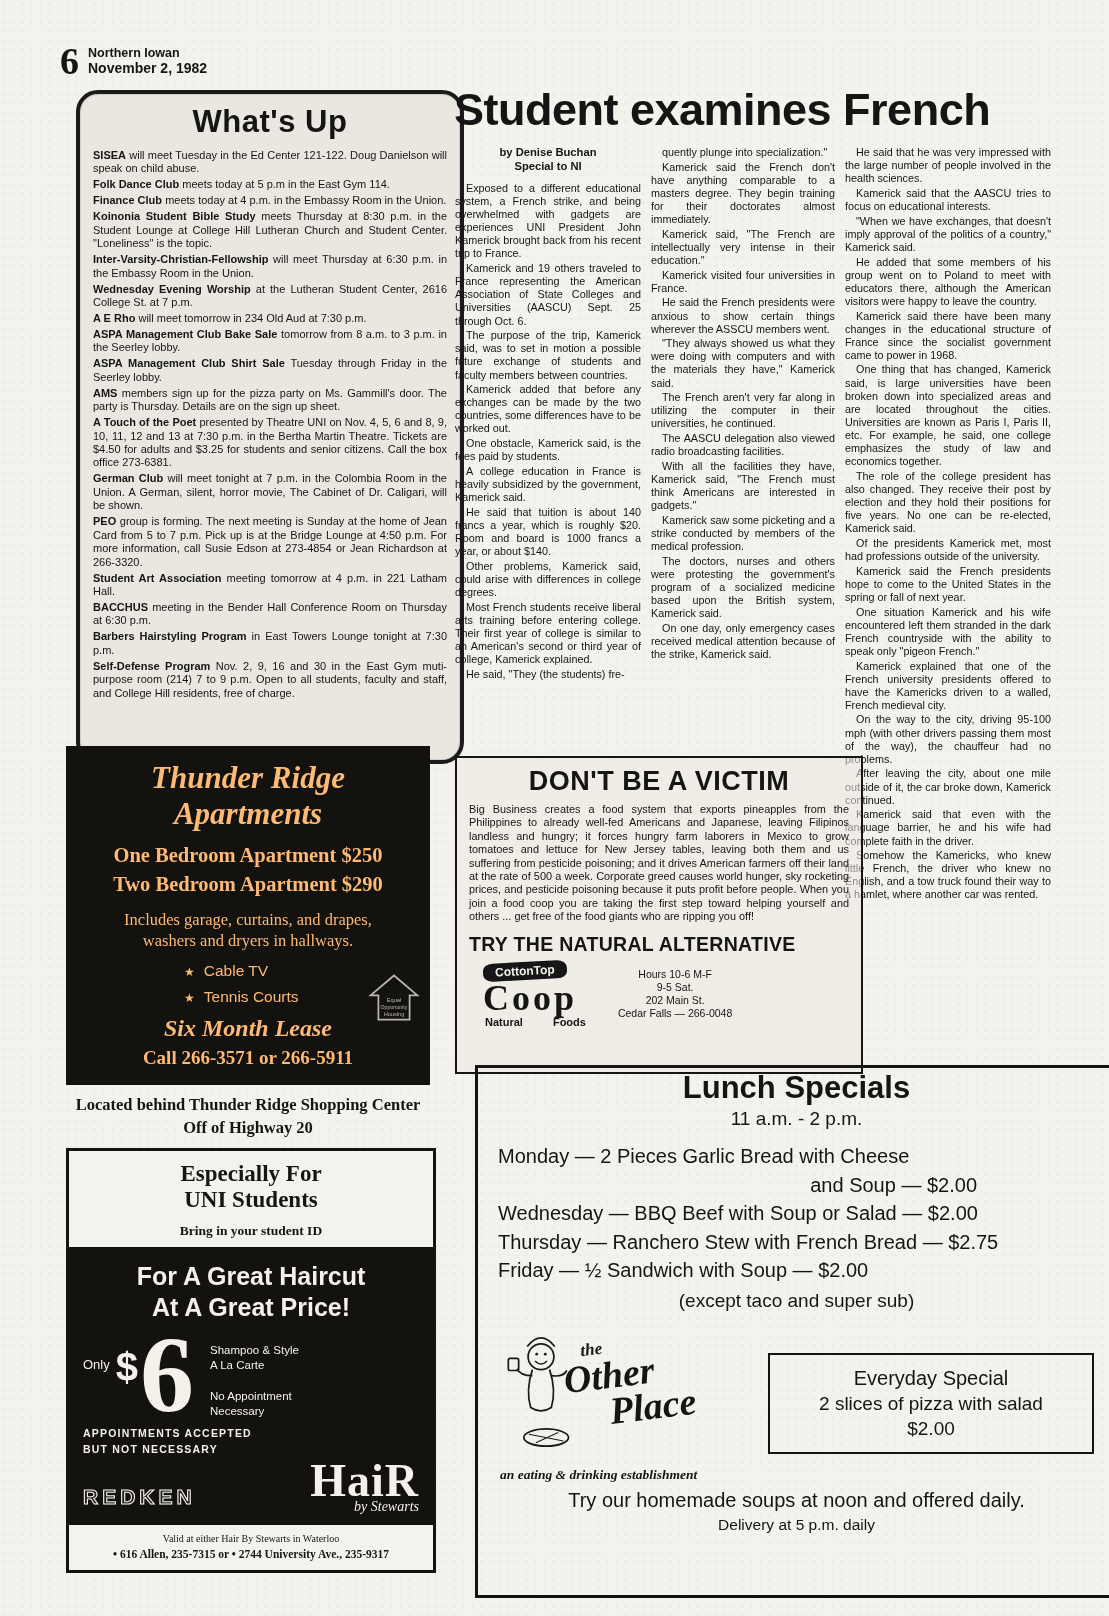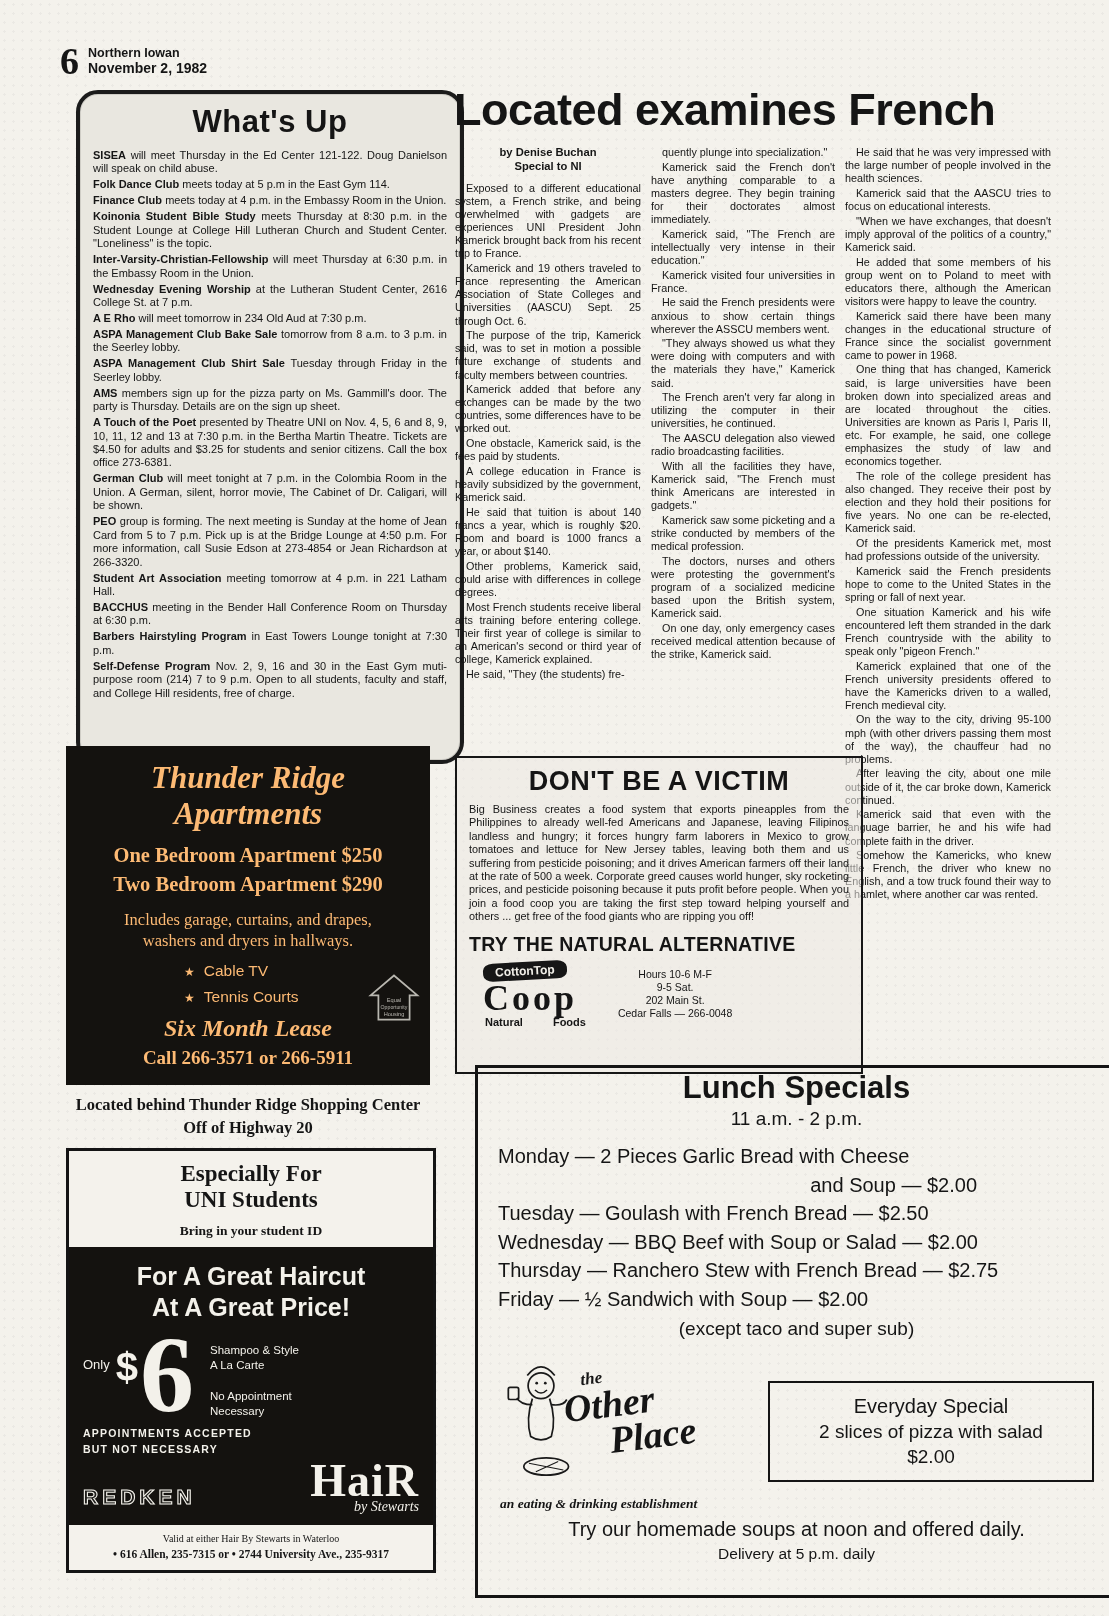--- a/index.html
+++ b/index.html
@@ -111,21 +111,21 @@
     <div class="mast">
       <div class="mast-name">Northern Iowan</div>
       <div class="mast-date">November 2, 1982</div>
     </div>
   </div>
 
   <section class="whats-up">
     <h2 class="wu-title">What's Up</h2>
     <div class="wu-list">
 
-        <p class="wu-item"><b>SISEA</b> <span>will meet Thursday in the Ed Center 121-122. Doug Danielson will speak on child abuse.</span></p>
+        <p class="wu-item"><b>SISEA</b> <span>will meet Tuesday in the Ed Center 121-122. Doug Danielson will speak on child abuse.</span></p>
 
         <p class="wu-item"><b>Folk Dance Club</b> <span>meets today at 5 p.m in the East Gym 114.</span></p>
 
         <p class="wu-item"><b>Finance Club</b> <span>meets today at 4 p.m. in the Embassy Room in the Union.</span></p>
 
         <p class="wu-item"><b>Koinonia Student Bible Study</b> <span>meets Thursday at 8:30 p.m. in the Student Lounge at College Hill Lutheran Church and Student Center. "Loneliness" is the topic.</span></p>
 
         <p class="wu-item"><b>Inter-Varsity-Christian-Fellowship</b> <span>will meet Thursday at 6:30 p.m. in the Embassy Room in the Union.</span></p>
 
         <p class="wu-item"><b>Wednesday Evening Worship</b> <span>at the Lutheran Student Center, 2616 College St. at 7 p.m.</span></p>
@@ -147,21 +147,21 @@
         <p class="wu-item"><b>Student Art Association</b> <span>meeting tomorrow at 4 p.m. in 221 Latham Hall.</span></p>
 
         <p class="wu-item"><b>BACCHUS</b> <span>meeting in the Bender Hall Conference Room on Thursday at 6:30 p.m.</span></p>
 
         <p class="wu-item"><b>Barbers Hairstyling Program</b> <span>in East Towers Lounge tonight at 7:30 p.m.</span></p>
 
         <p class="wu-item"><b>Self-Defense Program</b> <span>Nov. 2, 9, 16 and 30 in the East Gym muti-purpose room (214) 7 to 9 p.m. Open to all students, faculty and staff, and College Hill residents, free of charge.</span></p>
       </div>
   </section>
 
-  <h1 class="headline">Located examines French</h1>
+  <h1 class="headline">Student examines French</h1>
 
   <div class="article-col col1">
     <div class="byline">
       <div>by Denise Buchan</div>
       <div class="byline2">Special to NI</div>
     </div>
 
       <p class="para">Exposed to a different educational system, a French strike, and being overwhelmed with gadgets are experiences UNI President John Kamerick brought back from his recent trip to France.</p>
 
       <p class="para">Kamerick and 19 others traveled to France representing the American Association of State Colleges and Universities (AASCU) Sept. 25 through Oct. 6.</p>
@@ -267,21 +267,20 @@
 
   <section class="lunch">
     <h2 class="lunch-title">Lunch Specials</h2>
     <div class="lunch-hours">11 a.m. - 2 p.m.</div>
     <div class="lunch-list">
 
         <div class="special-line left">Monday — 2 Pieces Garlic Bread with Cheese</div>
 
         <div class="special-line right">and Soup — $2.00</div>
 
-        <div class="special-line left">Tuesday — Goulash with French Bread — $2.50</div>
 
         <div class="special-line left">Wednesday — BBQ Beef with Soup or Salad — $2.00</div>
 
         <div class="special-line left">Thursday — Ranchero Stew with French Bread — $2.75</div>
 
         <div class="special-line left">Friday — ½ Sandwich with Soup — $2.00</div>
 
         <div class="special-line center">(except taco and super sub)</div>
       </div>
     <div class="lunch-bottom">

